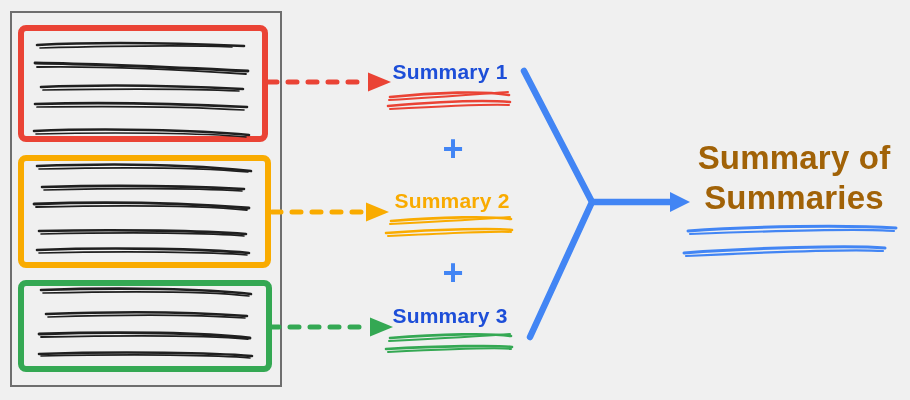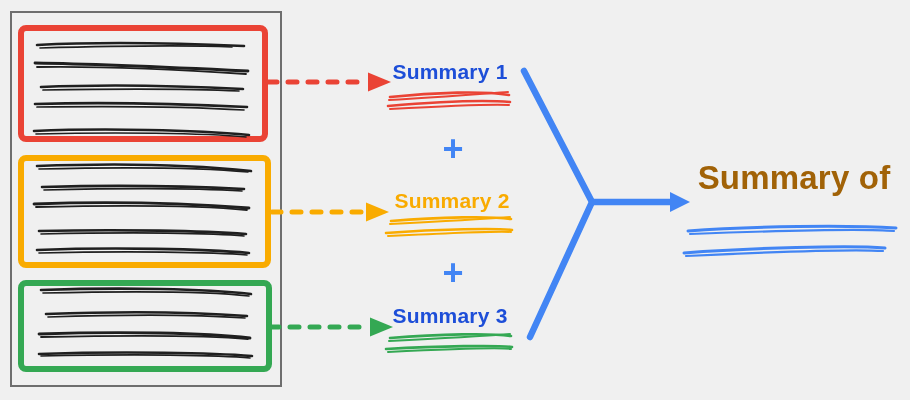--- a/index.html
+++ b/index.html
@@ -122,14 +122,15 @@
   <div class="plus" style="left:453px;top:149px;">+</div>
 
   <div class="label c-orange" style="left:452px;top:201px;">Summary 2</div>
 
   <div class="plus" style="left:453px;top:273px;">+</div>
 
   <div class="label c-green" style="left:450px;top:316px;">Summary 3</div>
 
   <div class="title">
     <div>Summary of</div>
+    <div>Summaries</div>
   </div>
 </div>
 
 </body></html>

